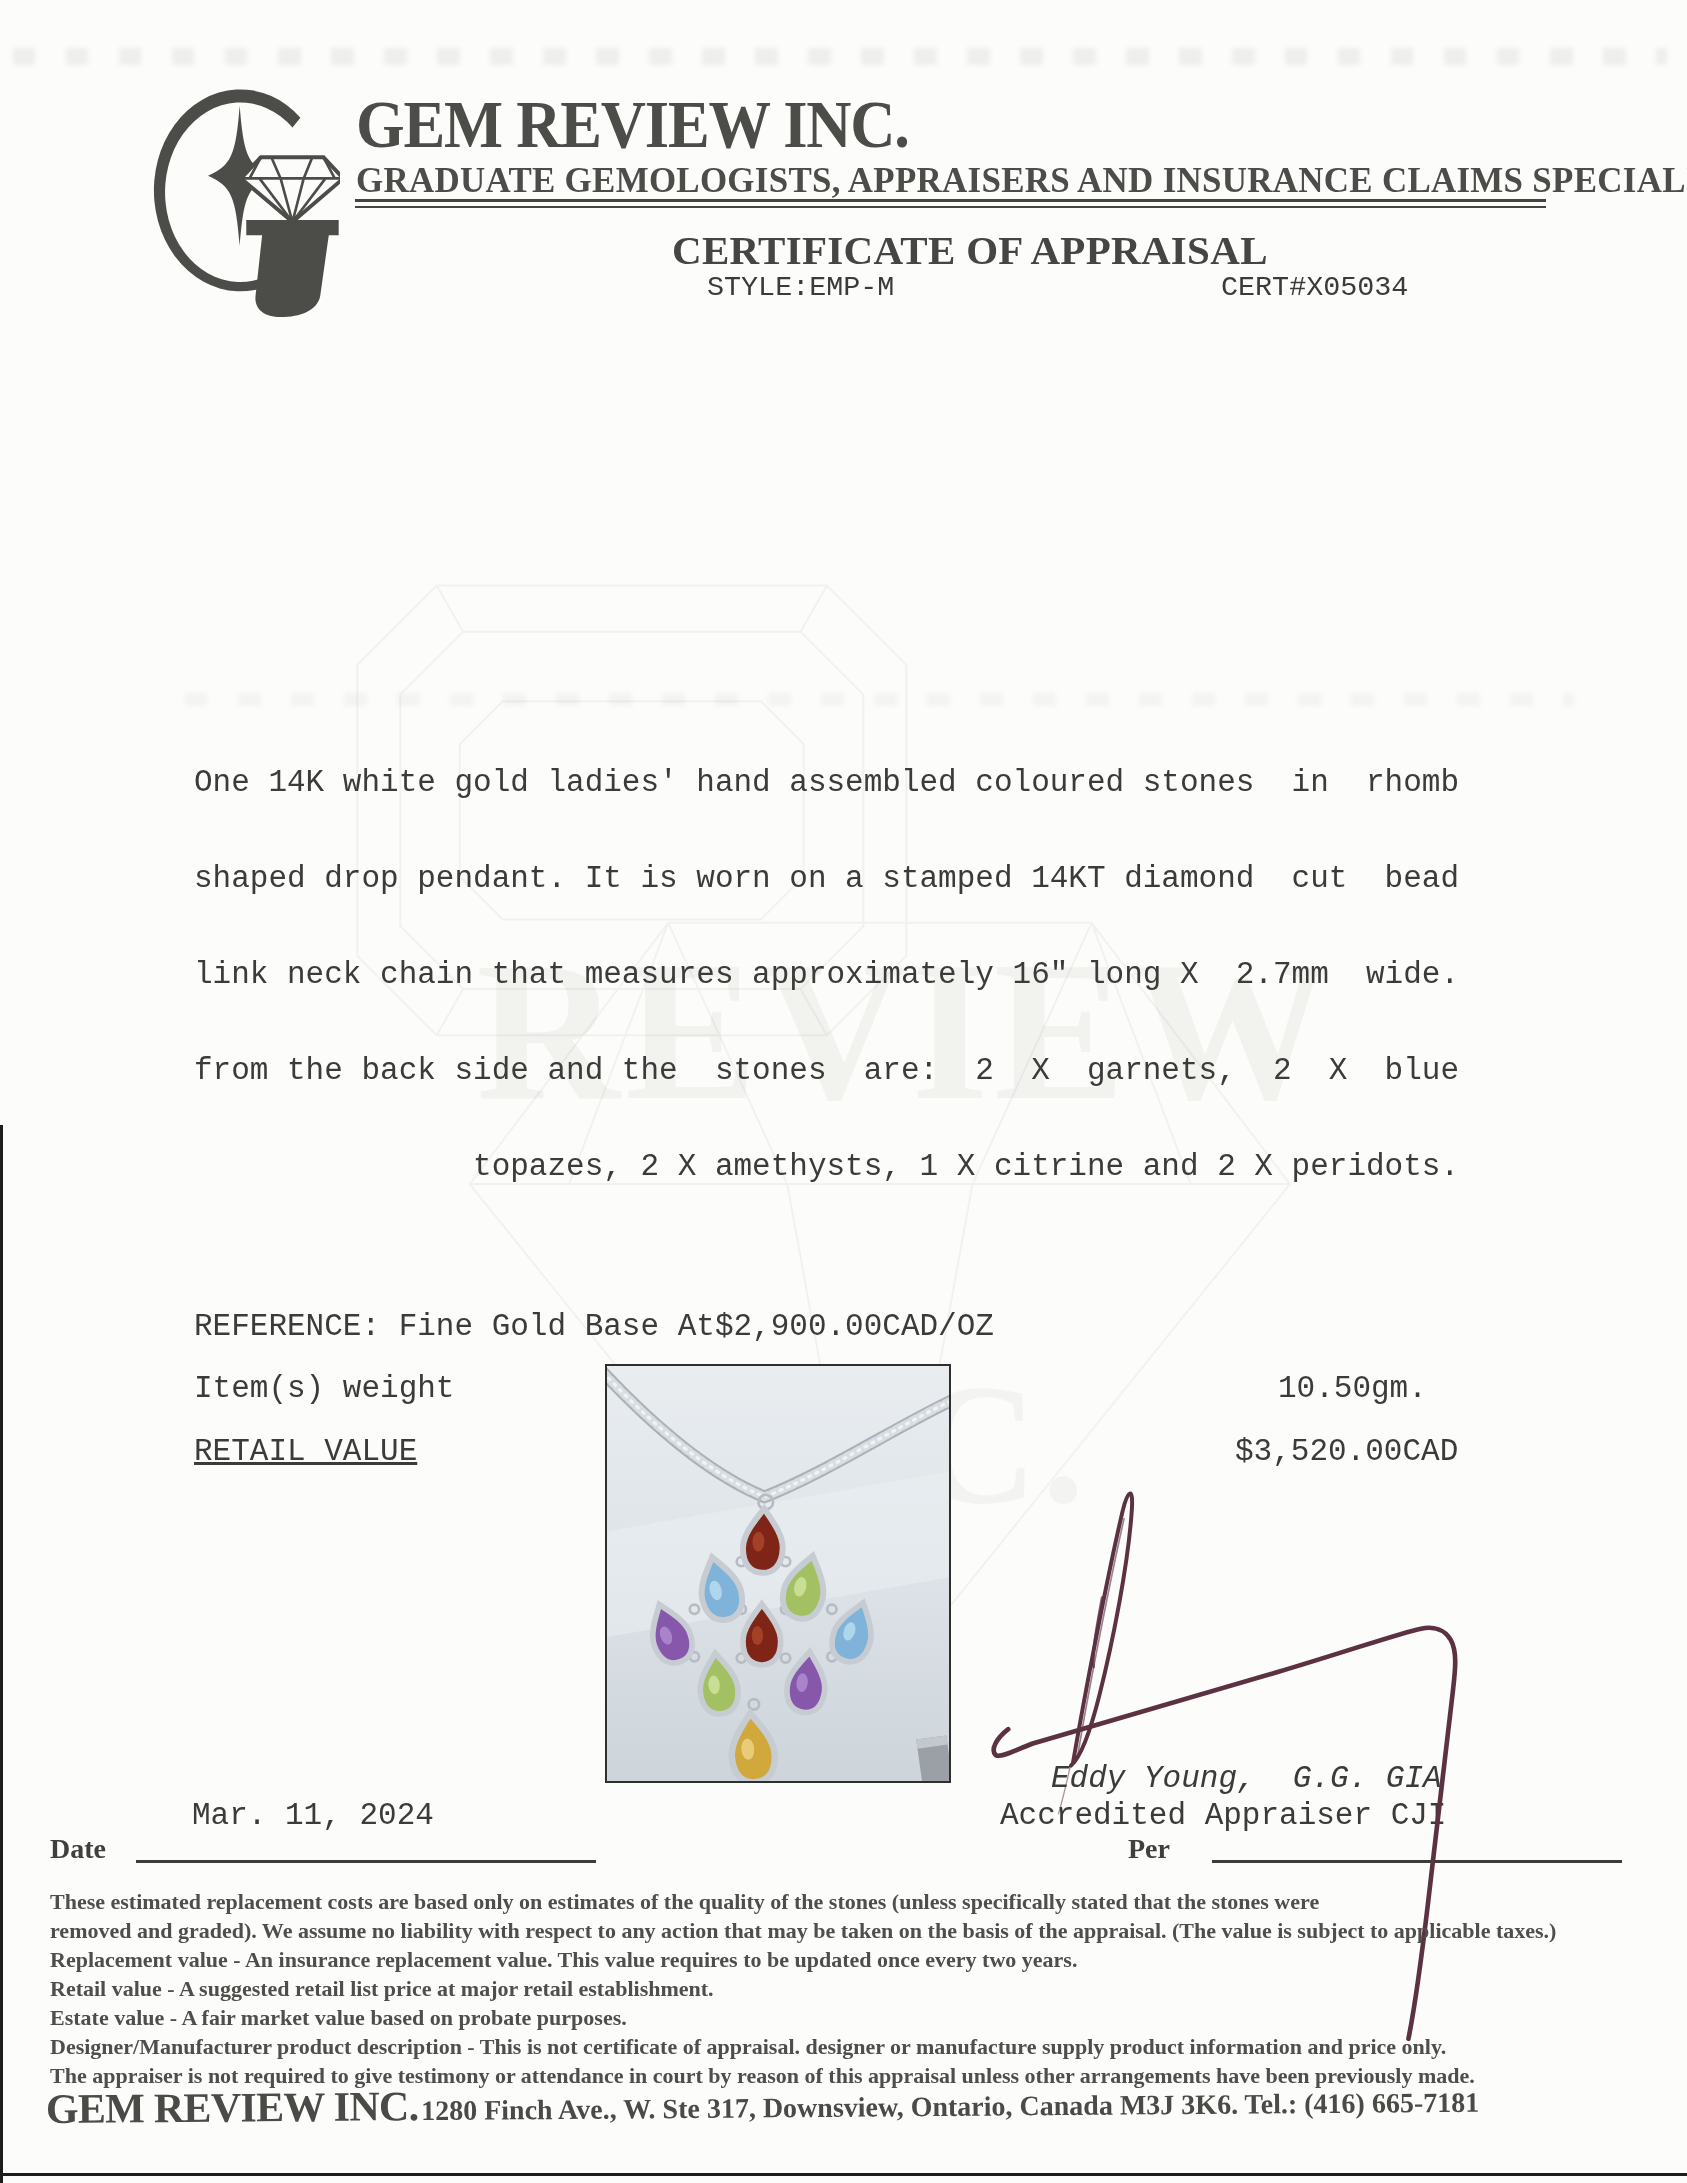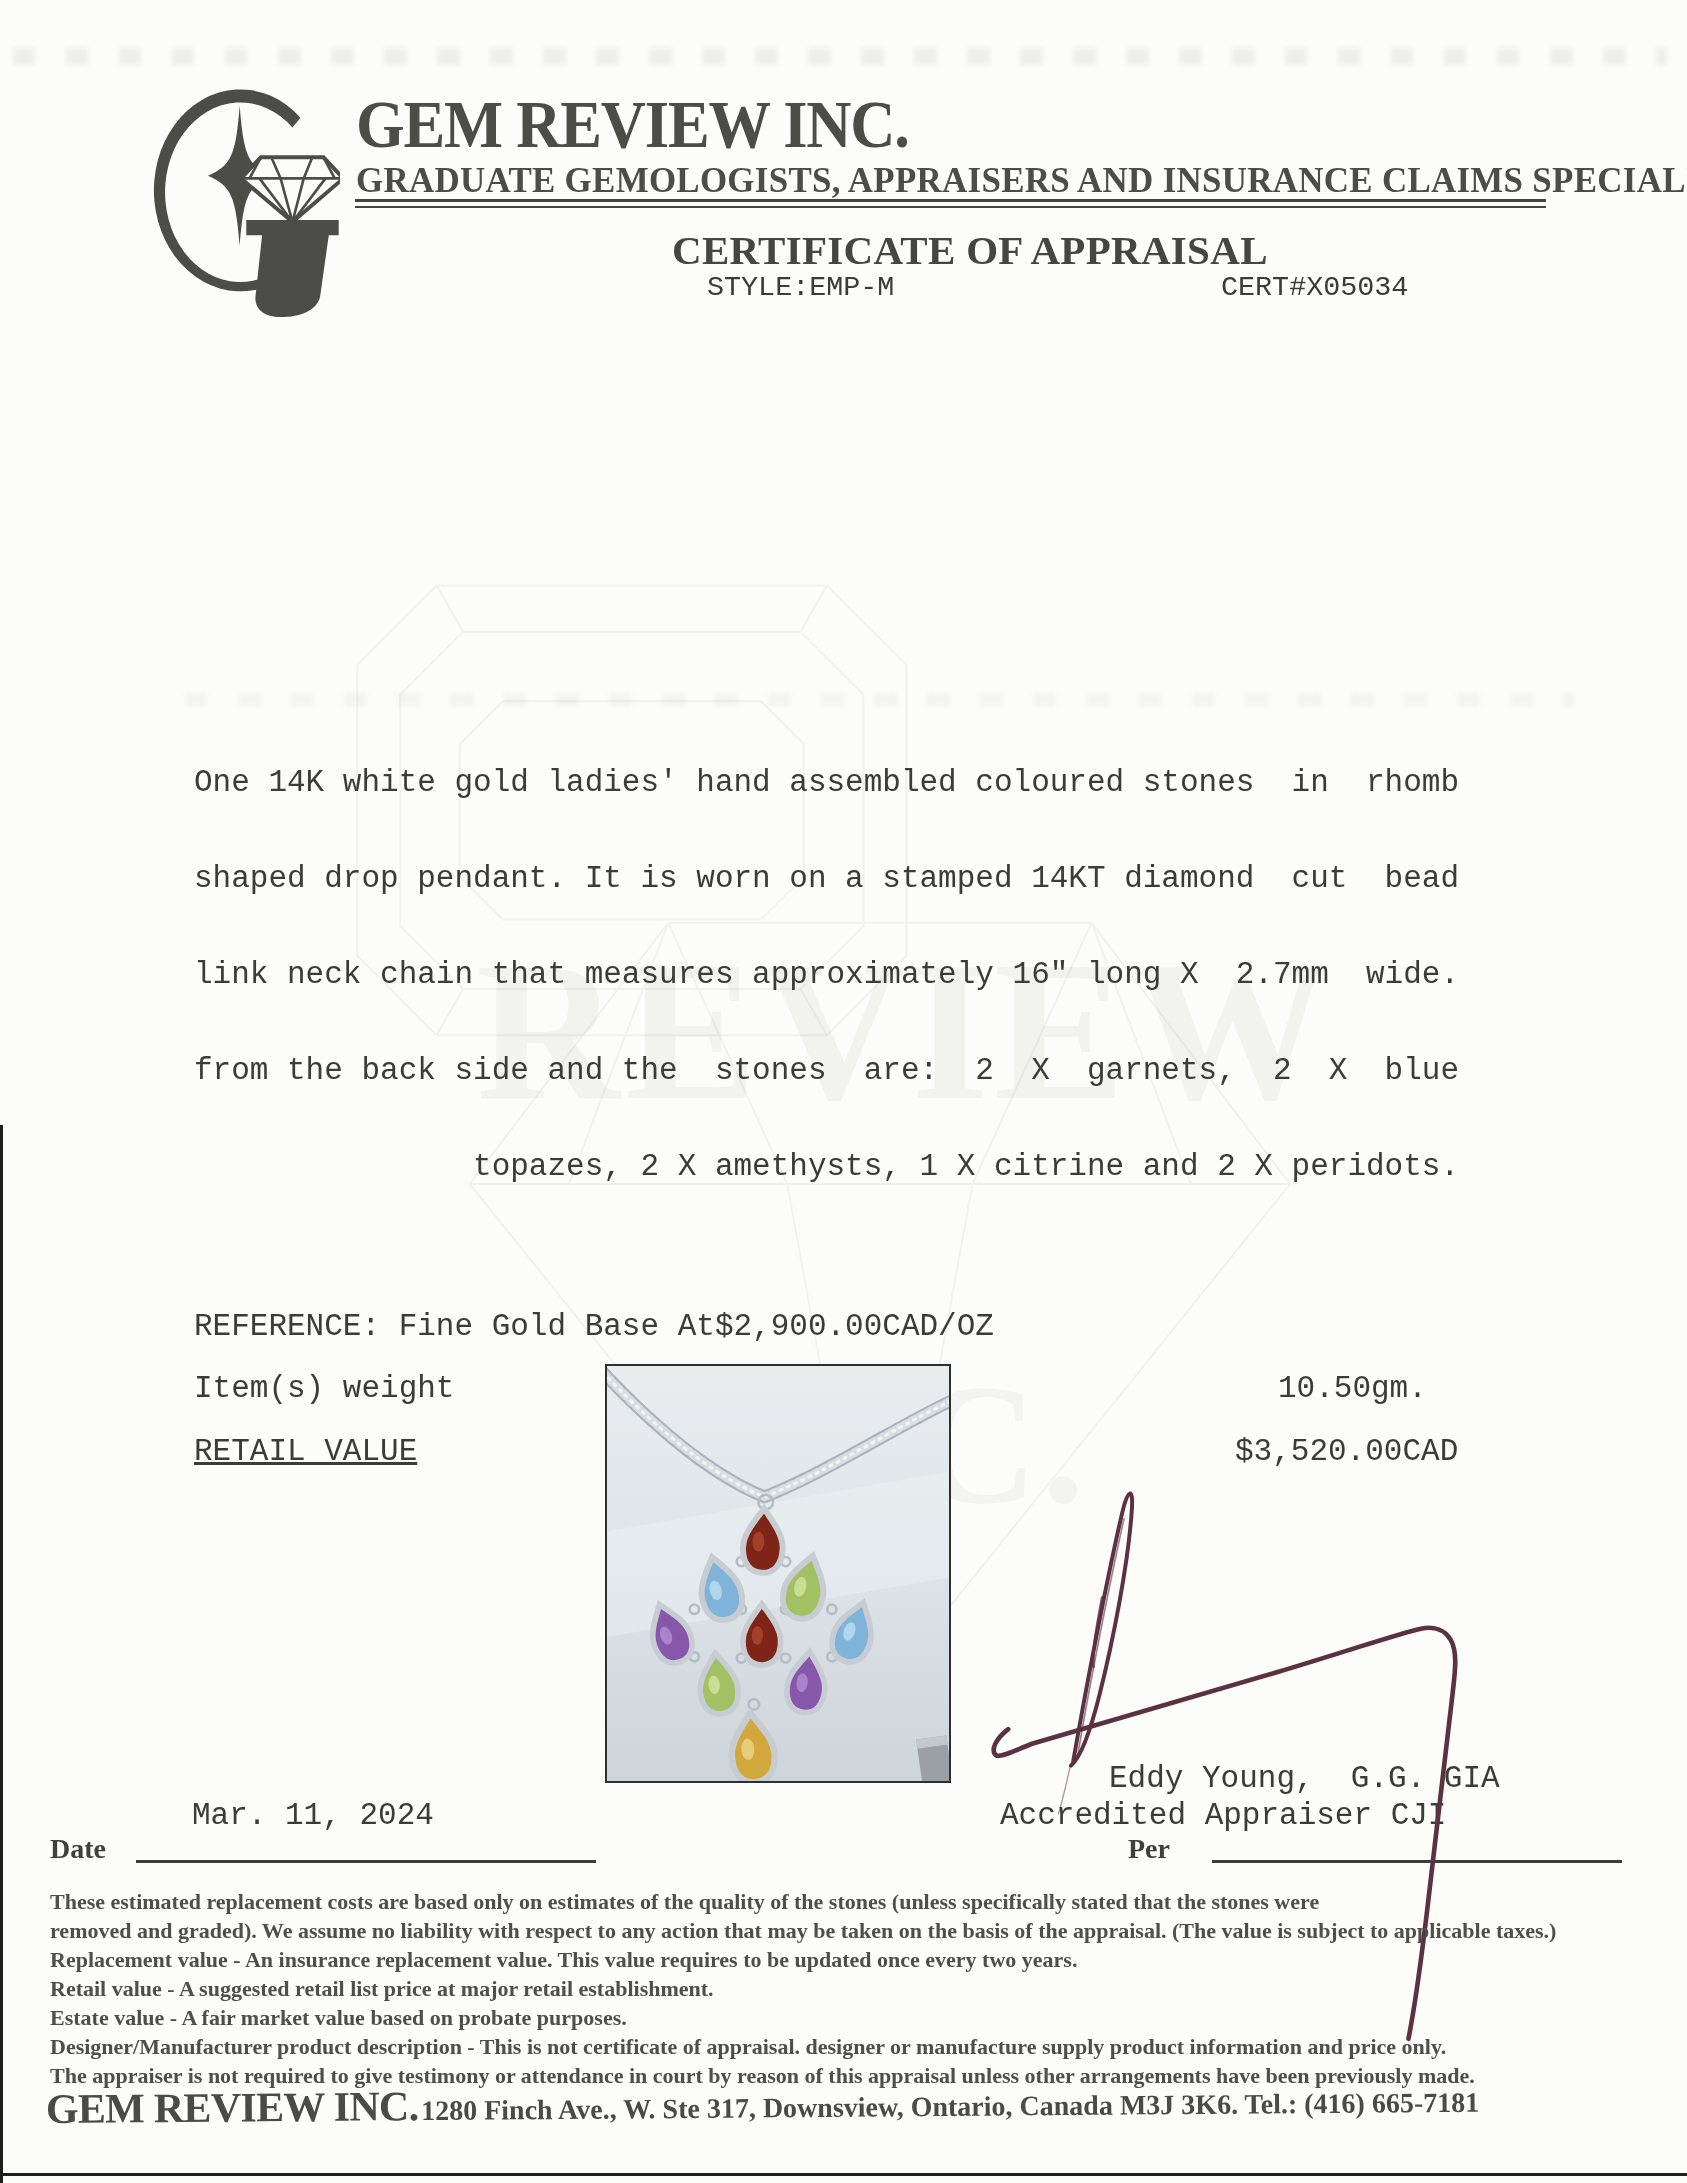--- a/index.html
+++ b/index.html
@@ -173,21 +173,21 @@
           </g>
         </g>
 
       <g transform="rotate(-8 494 595)">
         <rect x="472" y="562" width="46" height="70" fill="#9aa0a6"></rect>
         <rect x="472" y="562" width="46" height="14" fill="#c3c8cd"></rect>
       </g>
     </svg>
   </div>
 
-  <div class="abs mono sig-name" style="left:1109px;top:1761px;">Eddy Young,  G.G. GIA</div>
+  <div class="abs mono sig-name" style="left:1051px;top:1761px;font-style:italic;">Eddy Young,  G.G. GIA</div>
   <div class="abs mono sig-name" style="left:1000px;top:1798px;">Accredited Appraiser CJI</div>
   <div class="abs mono sig-name" style="left:192px;top:1798px;">Mar. 11, 2024</div>
 
   <div class="abs label-big" style="left:50px;top:1833px;">Date</div>
   <div class="abs sign-line" style="left:136px;top:1860px;width:460px;"></div>
   <div class="abs label-big" style="left:1128px;top:1833px;">Per</div>
   <div class="abs sign-line" style="left:1212px;top:1860px;width:410px;"></div>
 
   <svg class="abs" style="left:0;top:0;pointer-events:none;" width="1687" height="2183" viewBox="0 0 2550 3300">
     <g fill="none" stroke-linecap="round" style="stroke:var(--ink,#5c3142)">

